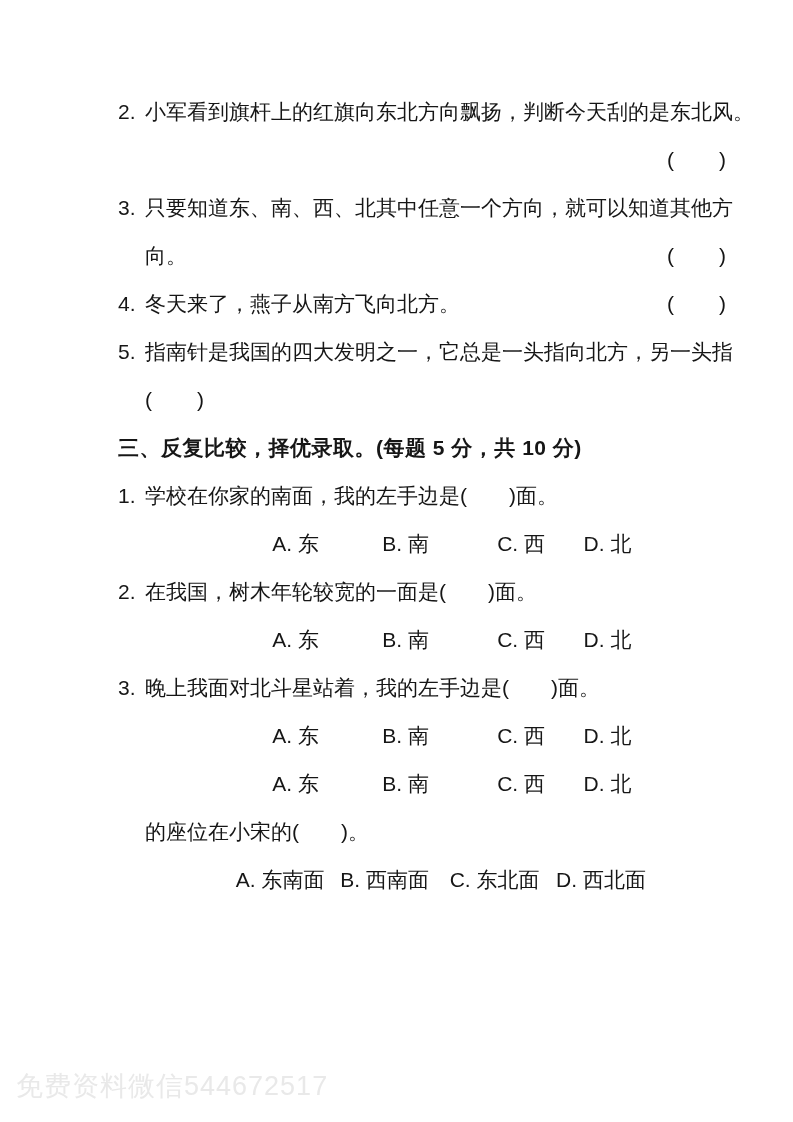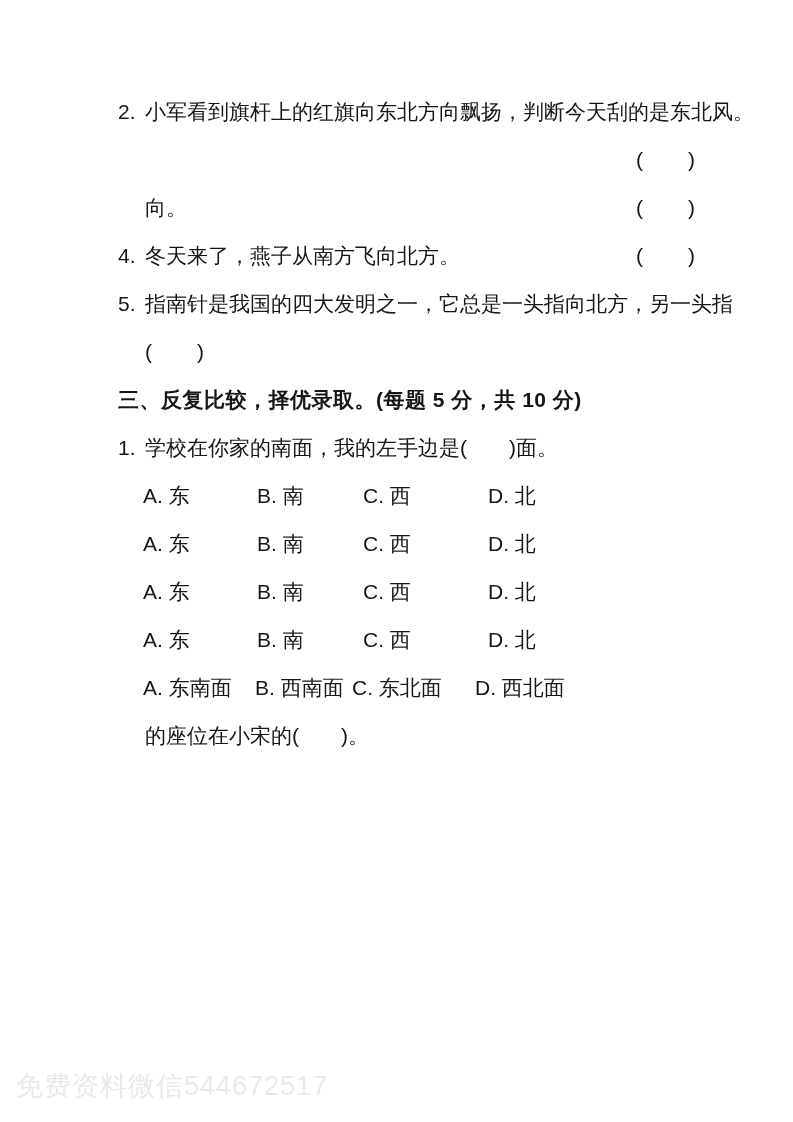--- a/index.html
+++ b/index.html
@@ -11,38 +11,38 @@
     position: relative;
     overflow: hidden;
   }
   .page {
     position: absolute; inset: 0;
     background: #ffffff;
   }
   .content {
     position: absolute;
     top: 0; left: 0; right: 0;
-    padding: 88px 97px 0 118px;
+    padding: 88px 66px 0 118px;
     font-size: 21px;
     line-height: 48px;
   }
   .line { white-space: nowrap; }
   .qnum {
     display: inline-block;
     width: 27px;
   }
   .flexline {
     display: flex;
     justify-content: space-between;
   }
   .cont-indent { padding-left: 27px; }
   .blank-only { text-align: right; }
   .answer-blank { letter-spacing: 1px; }
   .sec-head { font-weight: bold; letter-spacing: 0.5px; }
-  .opts { padding-left: 25px; }
+  .opts { padding-left: 25px; text-align: center; }
   .opt { display: inline-block; }
   .opt-a { width: 114px; }
   .opt-b { width: 106px; }
   .opt-c { width: 125px; }
   .opts-wide .opt-a { width: 112px; }
   .opts-wide .opt-b { width: 97px; }
   .opts-wide .opt-c { width: 123px; }
   .watermark {
     position: absolute;
     left: 16px;
@@ -64,20 +64,23 @@
       <div>
         <div class="line">
           <span class="qnum">2.</span><span>小军看到旗杆上的红旗向东北方向飘扬，判断今天刮的是东北风。</span>
         </div>
         <div class="line blank-only">
           <span class="answer-blank">(　　)</span>
         </div>
       </div>
 
       <div>
+        <div class="line">
+          <span class="qnum">3.</span><span>只要知道东、南、西、北其中任意一个方向，就可以知道其他方</span>
+        </div>
         <div class="line flexline cont-indent">
           <span>向。</span>
           <span class="answer-blank">(　　)</span>
         </div>
       </div>
 
       <div>
         <div class="line flexline">
           <span><span class="qnum">4.</span><span>冬天来了，燕子从南方飞向北方。</span></span>
           <span class="answer-blank">(　　)</span>
@@ -101,43 +104,49 @@
       <div>
         <div class="line">
           <span class="qnum">1.</span><span>学校在你家的南面，我的左手边是(　　)面。</span>
         </div>
         <div class="line opts">
           <span class="opt opt-a">A. 东</span><span class="opt opt-b">B. 南</span><span class="opt opt-c">C. 西</span><span class="opt">D. 北</span>
         </div>
       </div>
 
       <div>
+        <div class="line">
+          <span class="qnum">2.</span><span>在我国，树木年轮较宽的一面是(　　)面。</span>
+        </div>
+        <div class="line opts">
+          <span class="opt opt-a">A. 东</span><span class="opt opt-b">B. 南</span><span class="opt opt-c">C. 西</span><span class="opt">D. 北</span>
+        </div>
+      </div>
+
+      <div>
+        <div class="line">
+          <span class="qnum">3.</span><span>晚上我面对北斗星站着，我的左手边是(　　)面。</span>
+        </div>
         <div class="line opts">
           <span class="opt opt-a">A. 东</span><span class="opt opt-b">B. 南</span><span class="opt opt-c">C. 西</span><span class="opt">D. 北</span>
         </div>
       </div>
 
       <div>
         <div class="line opts">
           <span class="opt opt-a">A. 东</span><span class="opt opt-b">B. 南</span><span class="opt opt-c">C. 西</span><span class="opt">D. 北</span>
         </div>
       </div>
 
       <div>
-        <div class="line opts">
-          <span class="opt opt-a">A. 东</span><span class="opt opt-b">B. 南</span><span class="opt opt-c">C. 西</span><span class="opt">D. 北</span>
+        <div class="line cont-indent">
+          <span>的座位在小宋的(　　)。</span>
         </div>
-      </div>
-
-      <div>
         <div class="line opts opts-wide">
           <span class="opt opt-a">A. 东南面</span><span class="opt opt-b">B. 西南面</span><span class="opt opt-c">C. 东北面</span><span class="opt">D. 西北面</span>
-        </div>
-        <div class="line cont-indent">
-          <span>的座位在小宋的(　　)。</span>
         </div>
       </div>
     </div>
 
   </div>
 
   <div class="watermark">免费资料微信544672517</div>
 </div>
 
 </body></html>

